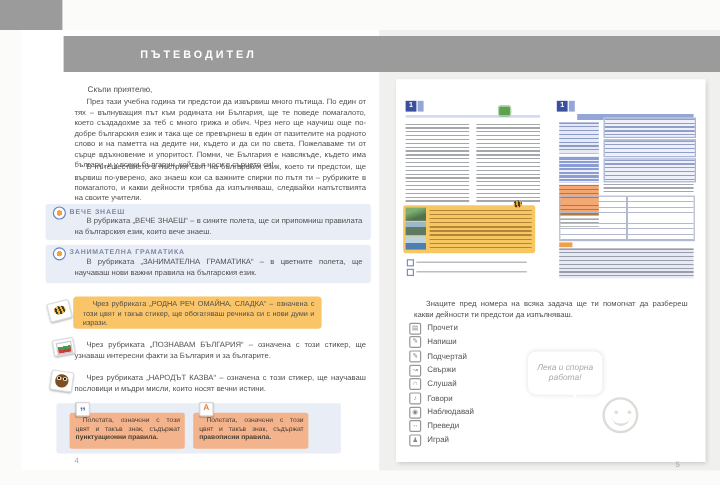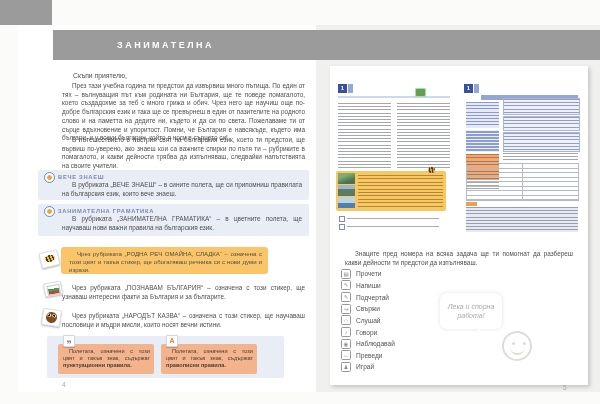--- a/index.html
+++ b/index.html
@@ -73,21 +73,21 @@
   .smiley .mouth{position:absolute;left:5.5px;top:12px;width:15px;height:8px;
        border-bottom:2px solid #dcdcd8;border-radius:0 0 8px 8px}
 </style>
 </head>
 <body>
 
 <div class="abs left-paper"></div>
 <div class="abs right-backing"></div>
 <div class="abs corner-block"></div>
 <div class="abs header-bar">
-  <div class="abs header-title">ЗАНИМАТЕЛНА</div>
+  <div class="abs header-title">ПЪТЕВОДИТЕЛ</div>
 </div>
 
 <div class="abs salutation">Скъпи приятелю,</div>
 <div class="abs bodytext p1">През тази учебна година ти предстои да извървиш много пътища. По един от тях – вълнуващия път към родината ни България, ще те поведе помагалото, което създадохме за теб с много грижа и обич. Чрез него ще научиш още по-добре българския език и така ще се превърнеш в един от пазителите на родното слово и на паметта на дедите ни, където и да си по света. Пожелаваме ти от сърце вдъхновение и упоритост. Помни, че България е навсякъде, където има българи, и у всеки българин, който я носи в сърцето си!</div>
 <div class="abs bodytext p2">В пътешествието в пъстрия свят на българския език, което ти предстои, ще вървиш по-уверено, ако знаеш кои са важните спирки по пътя ти – рубриките в помагалото, и какви дейности трябва да изпълняваш, следвайки напътствията на своите учители.</div>
 
 <div class="abs bluebox" style="left:38px;top:170px;width:271px;height:30px"></div>
 <div class="abs sun" style="left:44px;top:172px"></div>
 <div class="abs sec-title" style="left:58px;top:174px">ВЕЧЕ ЗНАЕШ</div>
 <div class="abs bodytext" style="left:62px;top:181px;width:240px">В рубриката „ВЕЧЕ ЗНАЕШ“ – в сините полета, ще си припомниш правилата на българския език, които вече знаеш.</div>

